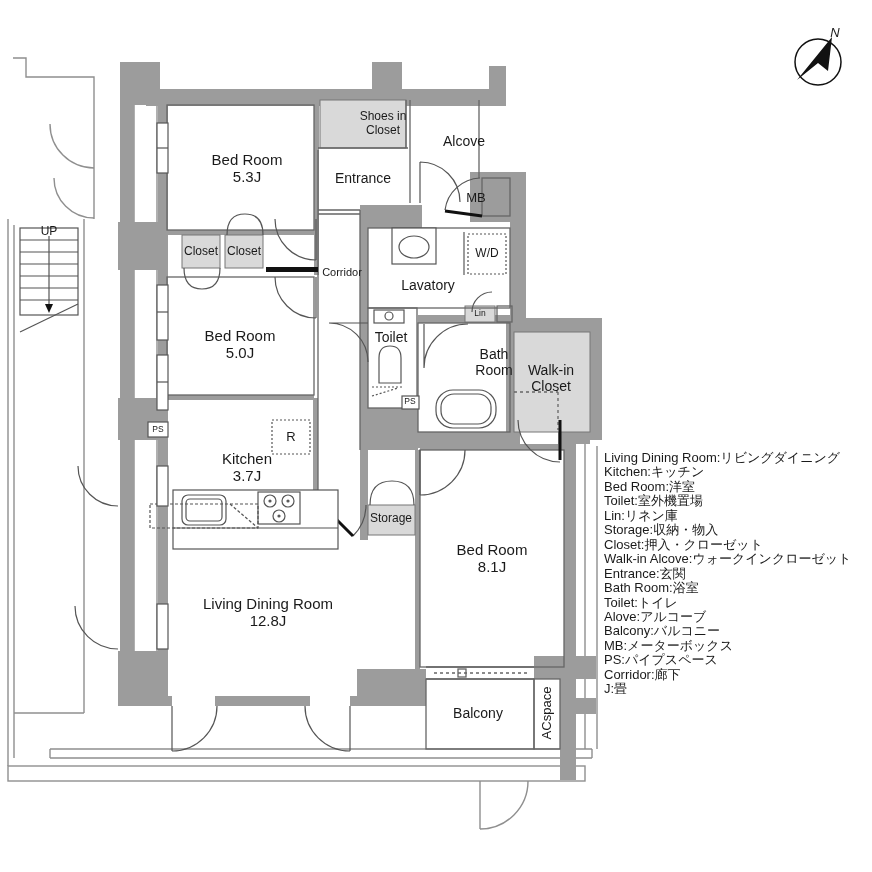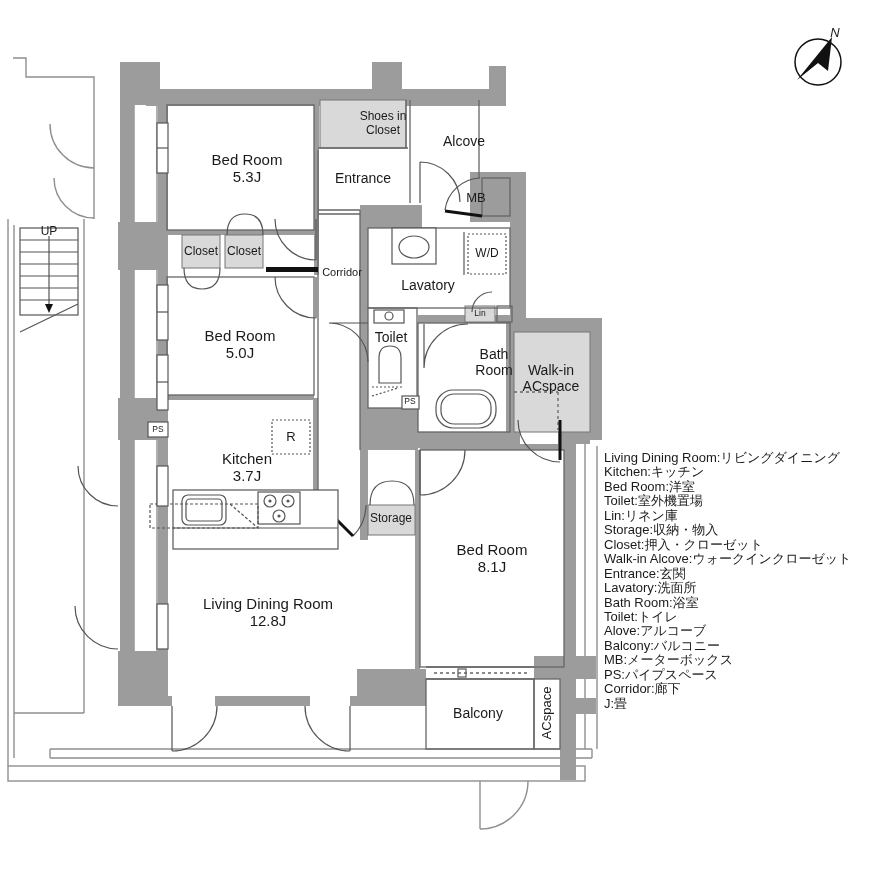--- a/index.html
+++ b/index.html
@@ -213,21 +213,21 @@
 <div class="lbl f14" style="left:363px;top:178px;">Entrance</div>
 <div class="lbl f14" style="left:448px;top:141px;margin-left:16px;">Alcove</div>
 <div class="lbl f13" style="left:476px;top:198px;">MB</div>
 <div class="lbl f12" style="left:487px;top:254px;">W/D</div>
 <div class="lbl f14" style="left:428px;top:285px;">Lavatory</div>
 <div class="lbl f8" style="left:480px;top:314px;">Lin</div>
 <div class="lbl f14" style="left:391px;top:337px;">Toilet</div>
 <div class="lbl f14" style="left:464px;top:362px;margin-left:30px;">Bath
 Room</div>
 <div class="lbl f14" style="left:551px;top:378px;">Walk-in
-ACspace</div>
+Closet</div>
 <div class="lbl f12" style="left:201px;top:252px;">Closet</div>
 <div class="lbl f12" style="left:244px;top:252px;">Closet</div>
 <div class="lbl f11" style="left:342px;top:272px;">Corridor</div>
 <div class="lbl f12" style="left:391px;top:519px;">Storage</div>
 <div class="lbl f14" style="left:478px;top:713px;">Balcony</div>
 <div class="lbl f13 rot" style="left:547px;top:713px;">ACspace</div>
 <div class="lbl f8" style="left:158px;top:430px;">PS</div>
 <div class="lbl f8" style="left:410px;top:402px;">PS</div>
 <div class="lbl f13" style="left:291px;top:437px;">R</div>
 <div class="lbl f12" style="left:49px;top:232px;">UP</div>
@@ -236,21 +236,20 @@
 <div class="legend">
   <div>Living Dining Room:リビングダイニング</div>
   <div>Kitchen:キッチン</div>
   <div>Bed Room:洋室</div>
   <div>Toilet:室外機置場</div>
   <div>Lin:リネン庫</div>
   <div>Storage:収納・物入</div>
   <div>Closet:押入・クローゼット</div>
   <div>Walk-in Alcove:ウォークインクローゼット</div>
   <div>Entrance:玄関</div>
-  <div>Lavatory:洗面所</div>
   <div>Bath Room:浴室</div>
   <div>Toilet:トイレ</div>
   <div>Alove:アルコーブ</div>
   <div>Balcony:バルコニー</div>
   <div>MB:メーターボックス</div>
   <div>PS:パイプスペース</div>
   <div>Corridor:廊下</div>
   <div>J:畳</div>
 </div>
 

